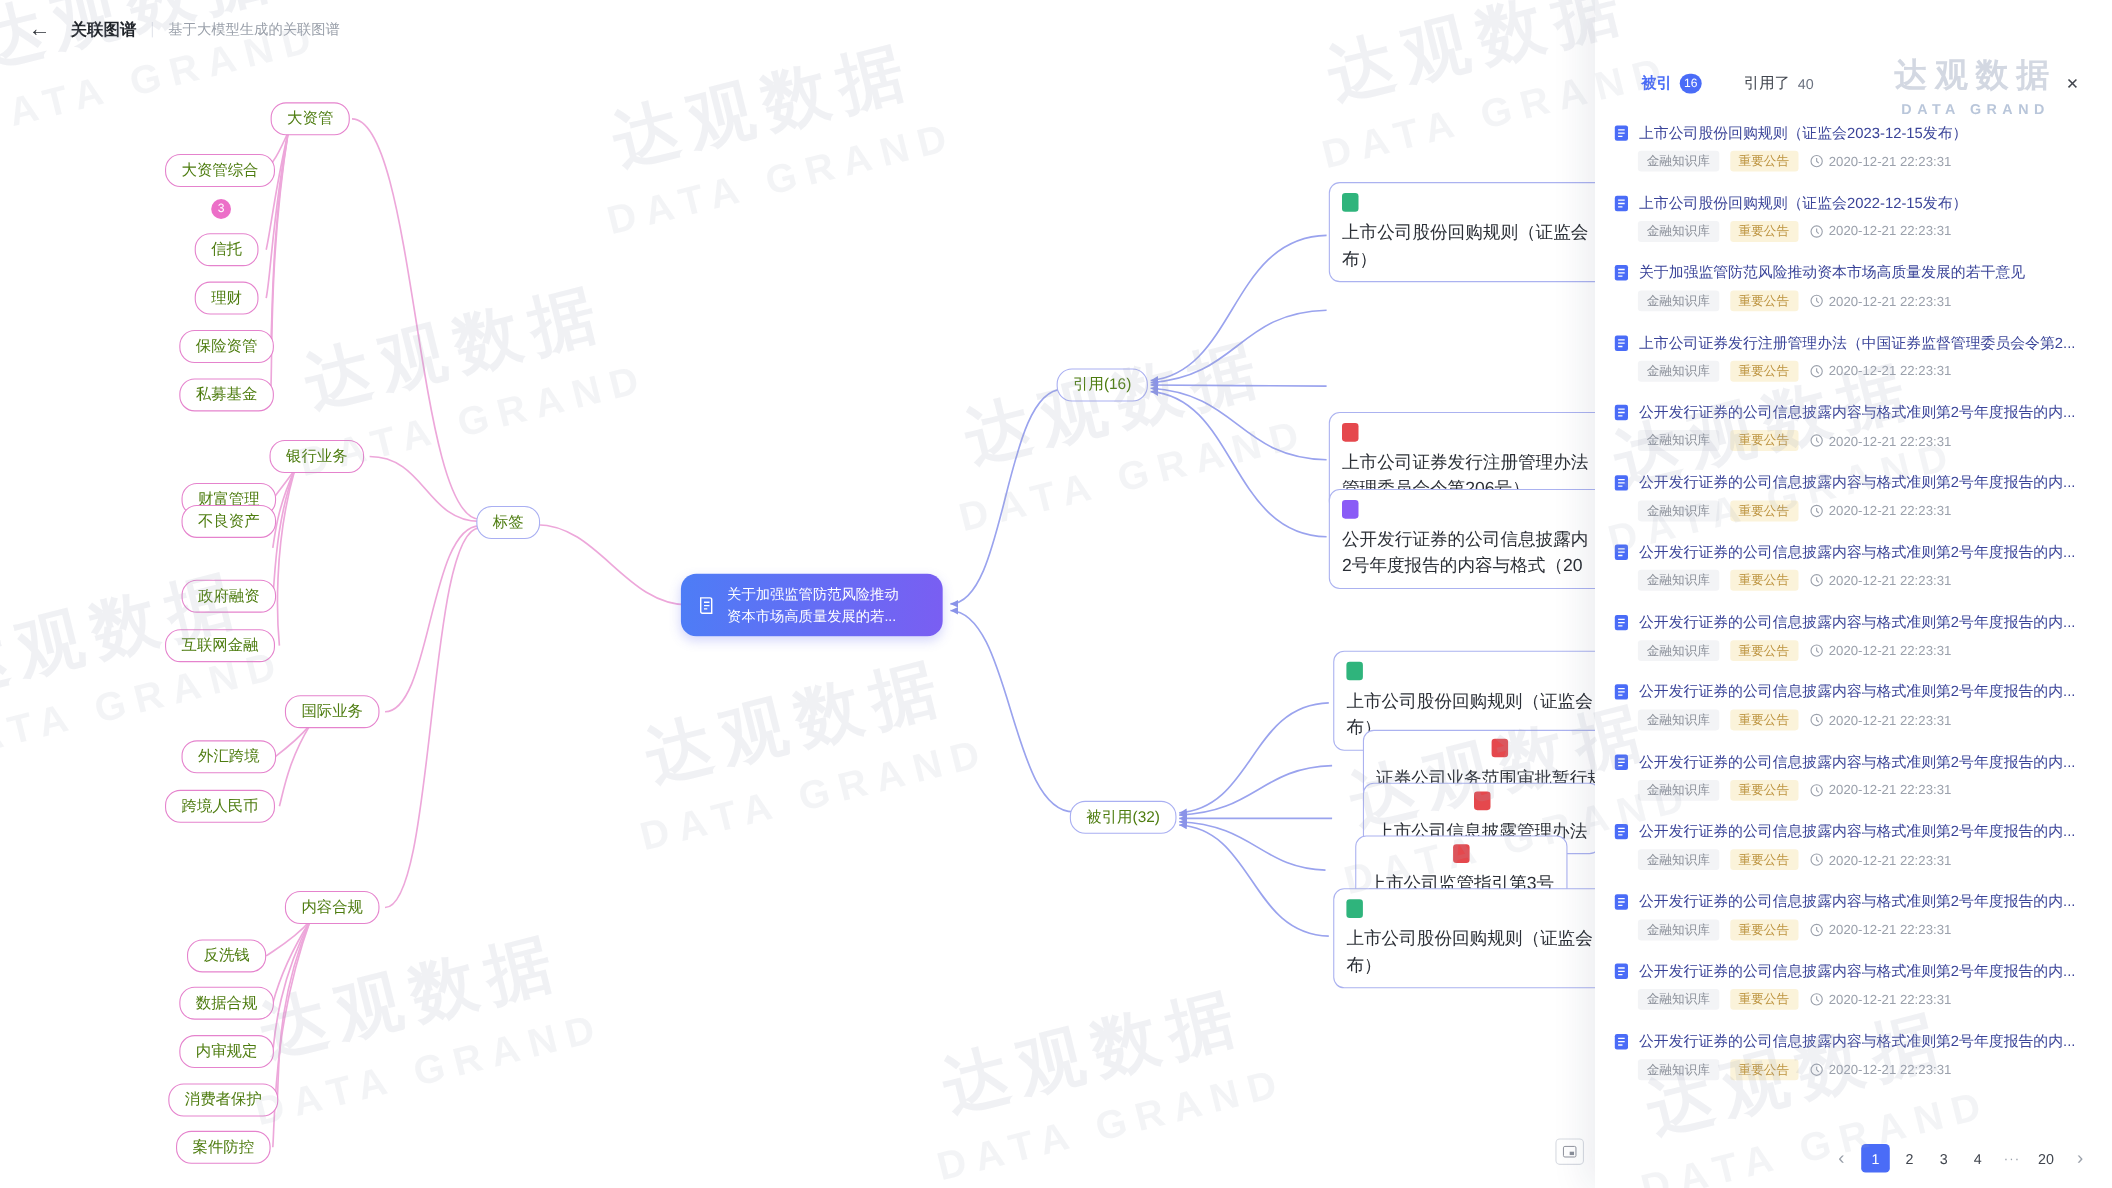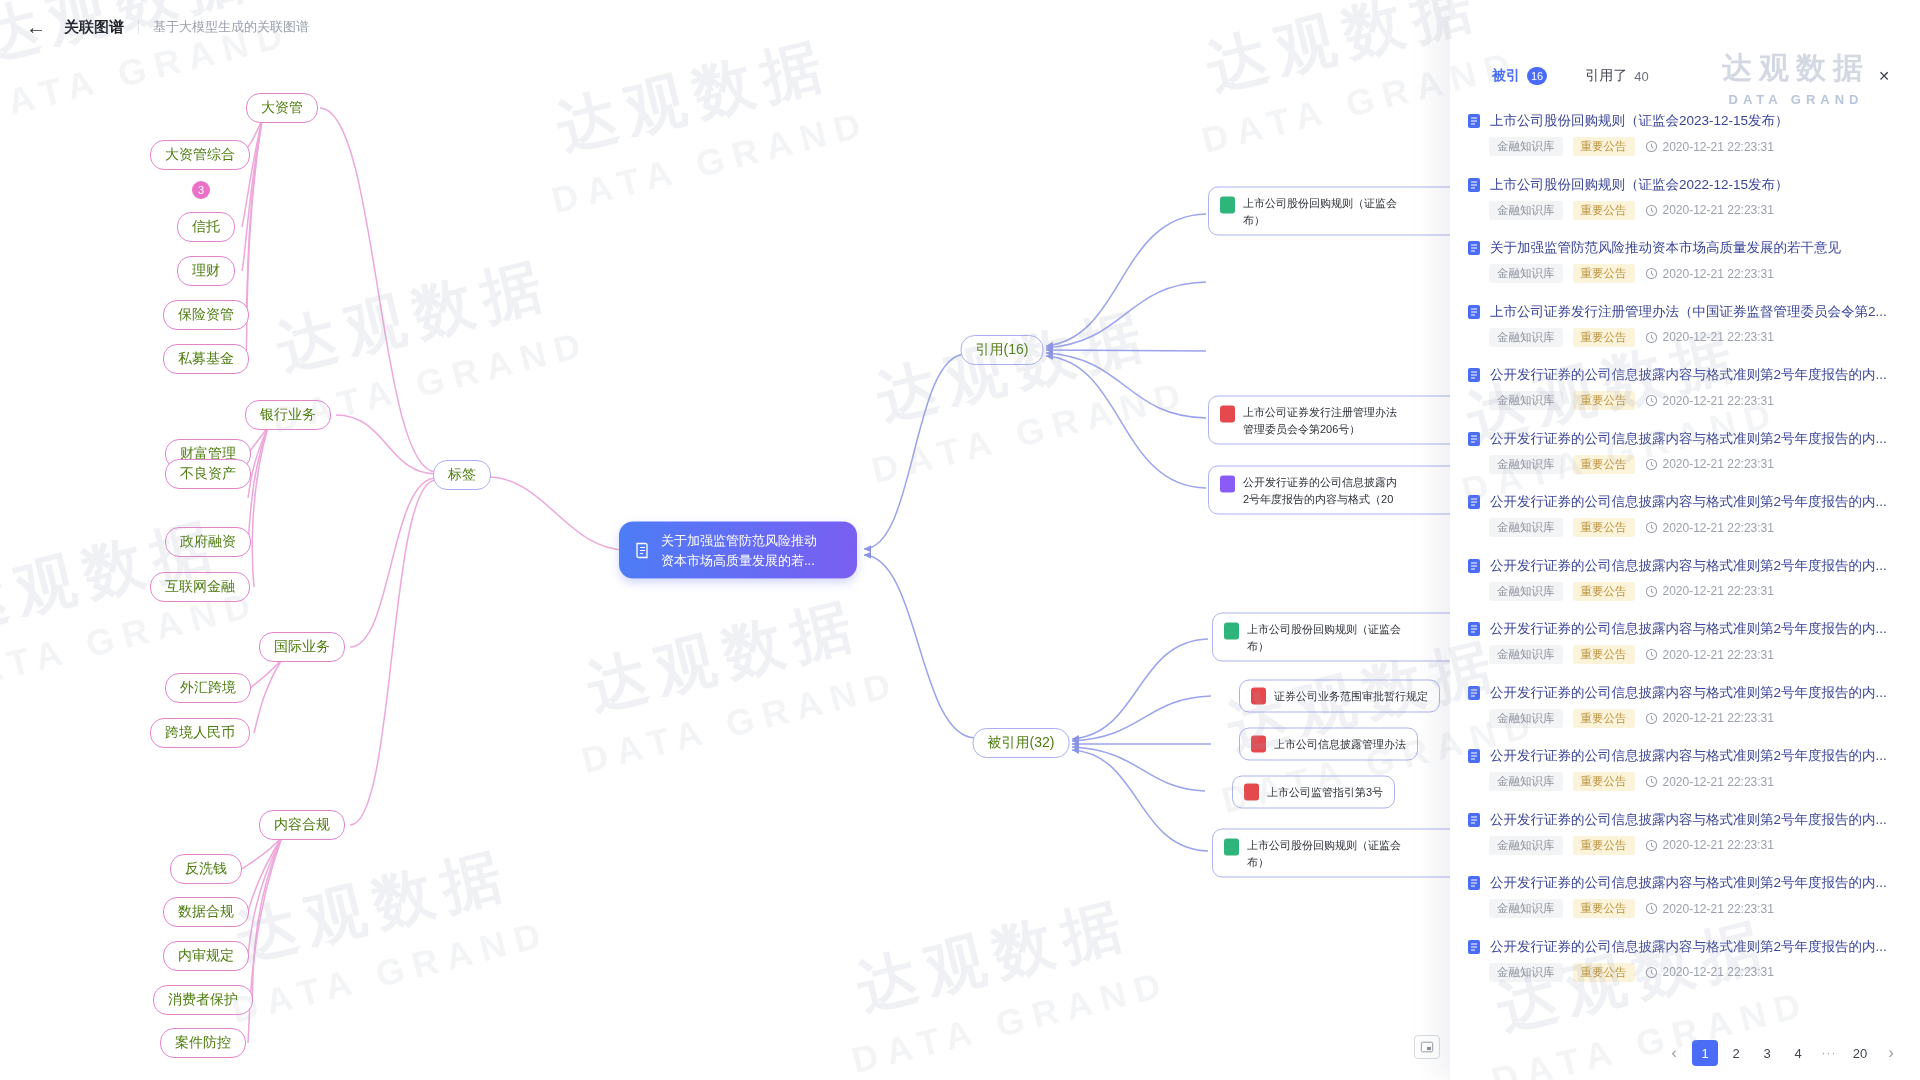--- a/index.html
+++ b/index.html
@@ -27,21 +27,21 @@
   .cbadge { position:absolute; transform:translate(-50%,-50%); z-index:3; width:18px; height:18px;
     border-radius:50%; background:#ec6fc8; color:#fff; font-size:11px; display:flex; align-items:center;
     justify-content:center; cursor:pointer; }
   .cnode { position:absolute; transform:translate(-50%,-50%); z-index:2; width:238px; display:flex;
     align-items:center; gap:10px; padding:9px 14px; border-radius:14px;
     background:linear-gradient(95deg,#4d7df6,#7a5ef2); color:#fff; font-size:13px; cursor:pointer;
     box-shadow:0 4px 10px rgba(90,100,240,.25); }
   .cnode-tx { white-space:pre-line; line-height:1.5; }
   .dnode { position:absolute; transform:translateY(-50%); z-index:2; display:flex; align-items:flex-start;
     gap:8px; background:#fff; border:1.5px solid #abb2f0; border-radius:10px; padding:7px 11px;
-    font-size:11px; color:#2b2f36; cursor:pointer; line-height:1.5; }
+    font-size:16px; color:#2b2f36; cursor:pointer; line-height:1.5;flex-direction:column; }
   .dnode.w2 { width:252px; }
   .dnode.w1 { white-space:nowrap; align-items:center;margin-left:24px; }
   .dnode-ic { width:15px; height:17px; border-radius:3px; flex:none; margin-top:2px; }
   .dnode.w1 .dnode-ic { margin-top:0; }
   .dnode-tx { white-space:pre-line; }
 
   .mini-btn { position:absolute; left:1414px; top:1035px; width:26px; height:24px; border:1px solid #d8dbe2;
     border-radius:4px; color:#8a8f99; display:flex; align-items:center; justify-content:center;
     z-index:3; background:#fff; cursor:pointer; }
 

